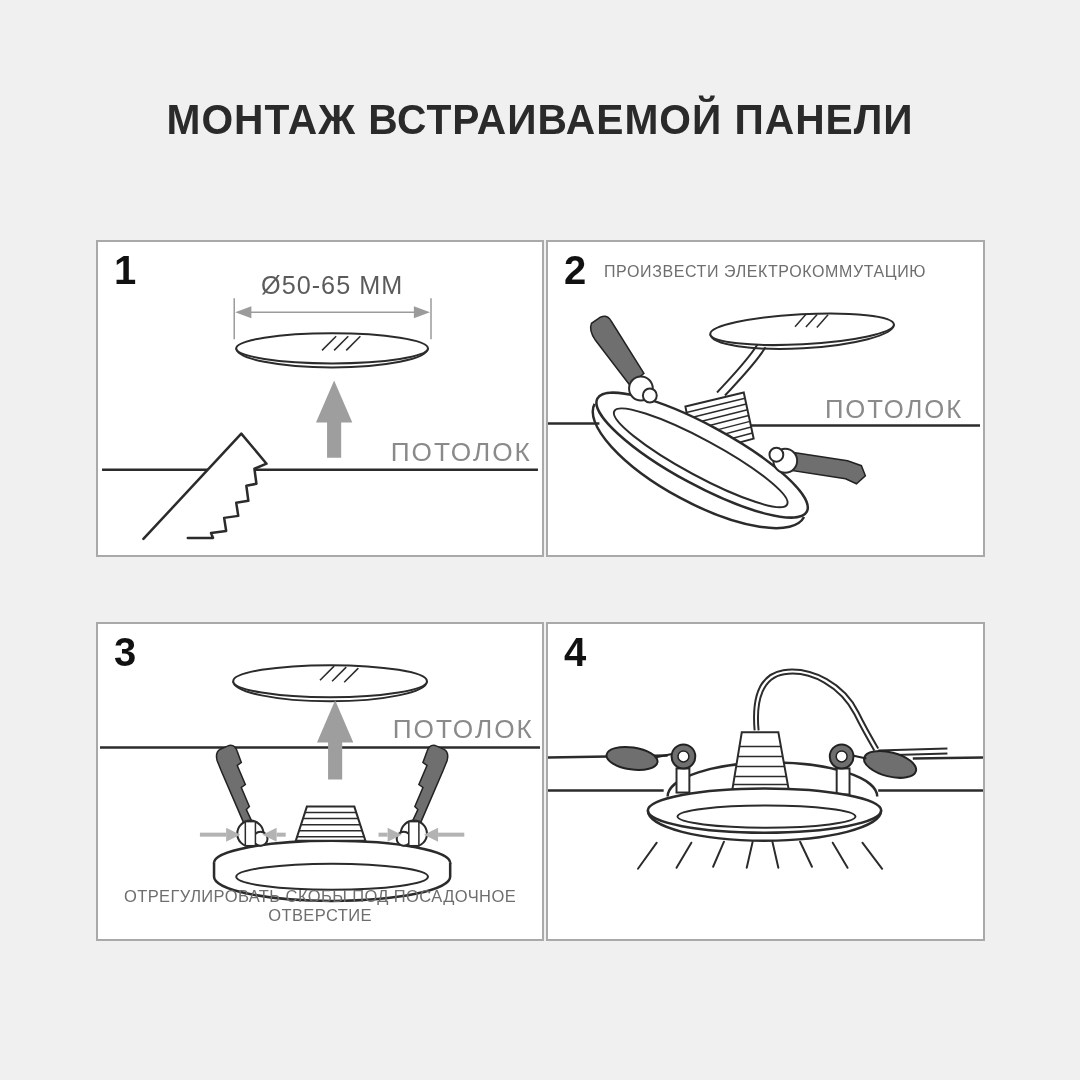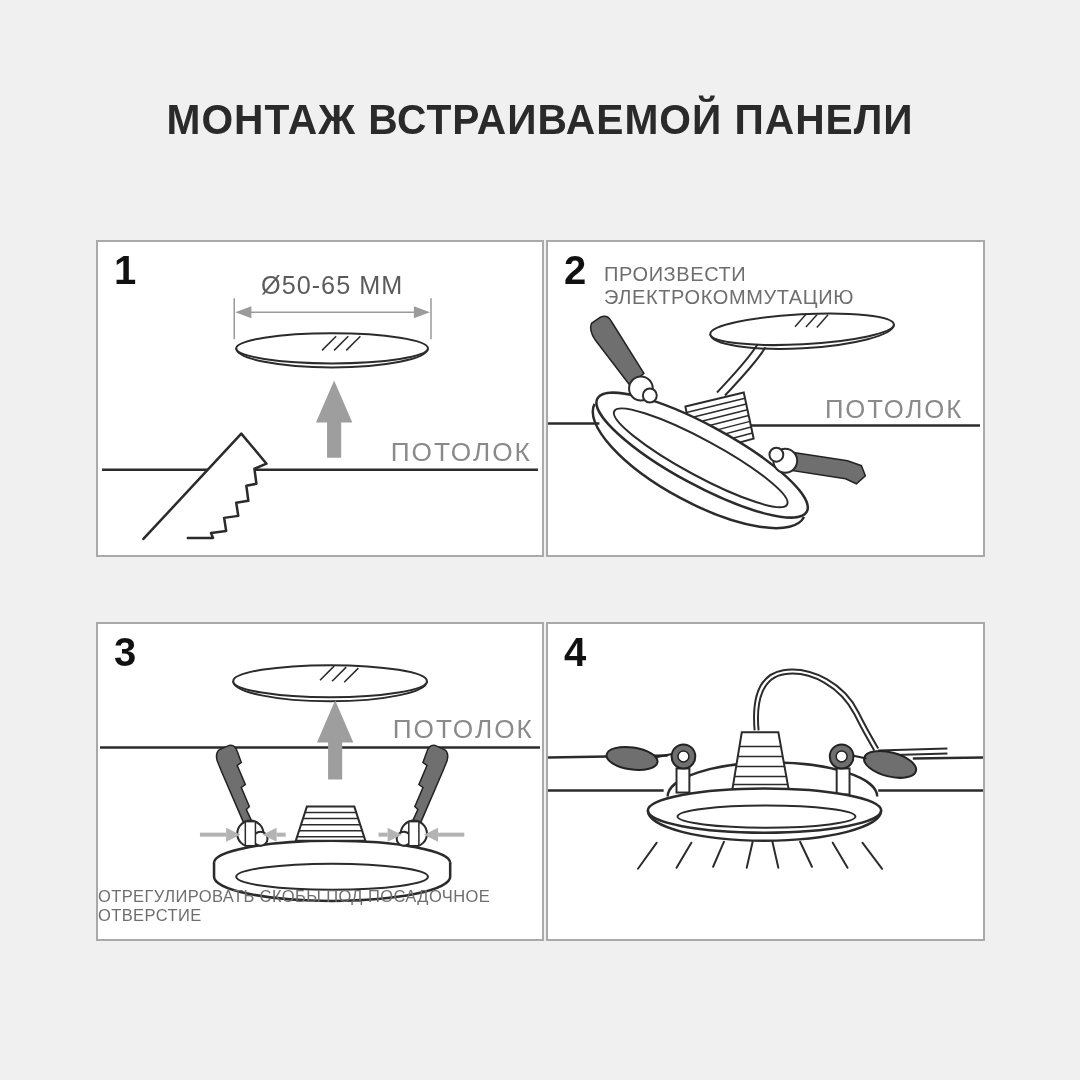--- a/index.html
+++ b/index.html
@@ -8,22 +8,22 @@
   .page-title{position:absolute;top:96px;left:0;width:1080px;text-align:center;
               font-size:42px;font-weight:700;color:#2a2a2a;letter-spacing:1px;
               transform:scaleX(.97);transform-origin:center;}
   .panel{position:absolute;background:#ffffff;border:2px solid #a9a9a9;box-sizing:border-box;}
   #panel1{left:96px;top:240px;width:448px;height:317px;}
   #panel2{left:546px;top:240px;width:439px;height:317px;}
   #panel3{left:96px;top:622px;width:448px;height:319px;}
   #panel4{left:546px;top:622px;width:439px;height:319px;}
   .panel svg{position:absolute;left:0;top:0;width:100%;height:100%;}
   .step-num{position:absolute;top:6px;left:16px;font-size:40px;font-weight:800;color:#111;line-height:1.1;z-index:3;}
-  .instr{position:absolute;top:21px;left:56px;font-size:20px;color:#6e6e6e;letter-spacing:.6px;z-index:3;}
-  .caption{position:absolute;bottom:14px;left:0;width:100%;
+  .instr{position:absolute;top:21px;left:56px;font-size:16px;color:#6e6e6e;letter-spacing:.6px;z-index:3;}
+  .caption{position:absolute;bottom:14px;left:0;width:100%;text-align:center;
            font-size:16.5px;color:#6e6e6e;letter-spacing:.4px;z-index:3;}
   text{font-family:"Liberation Sans",sans-serif;}
   .ceil-label{font-size:26px;fill:#8a8a8a;letter-spacing:2px;}
   .dim-label{font-size:25px;fill:#5b5b5b;letter-spacing:1px;}
 </style>
 </head>
 <body>
 
 <div id="stage">
 

